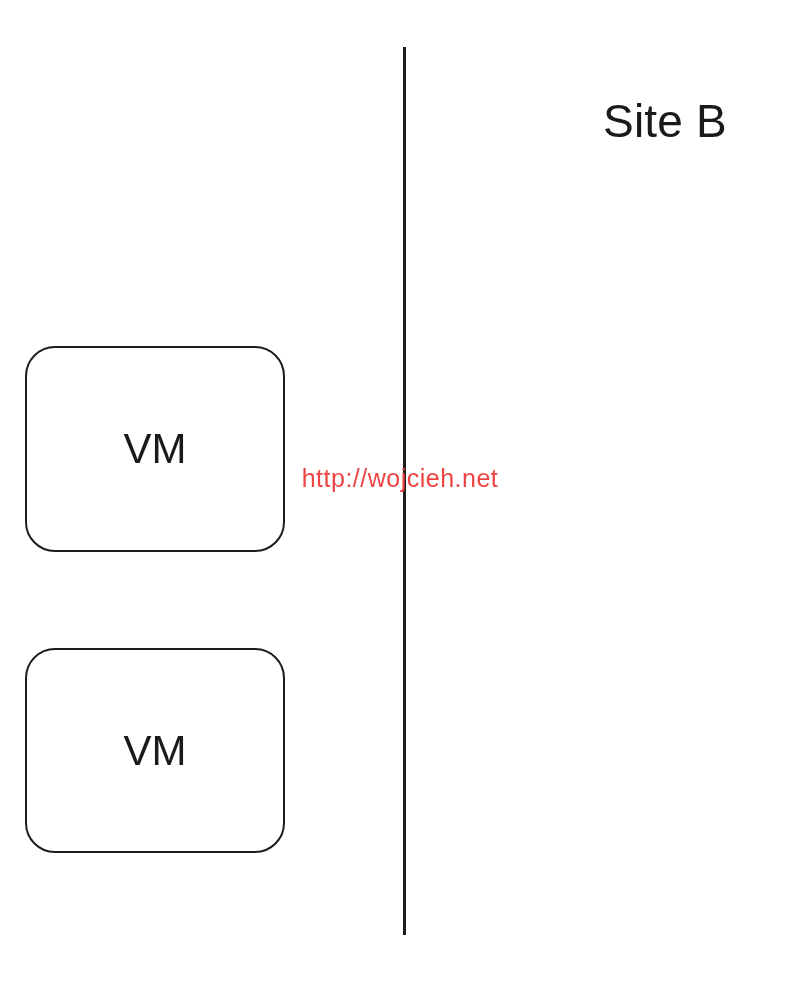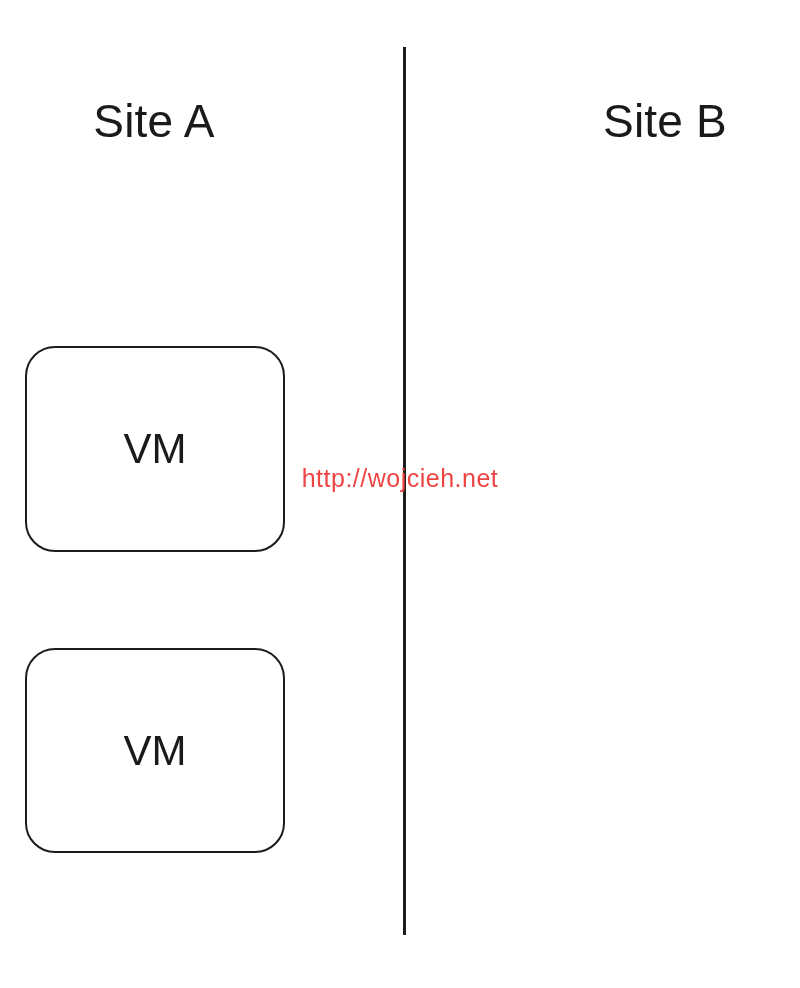--- a/index.html
+++ b/index.html
@@ -99,21 +99,20 @@
     white-space: nowrap;
     pointer-events: none;
     user-select: none;
   }
 </style>
 </head>
 <body>
 
 <div id="canvas">
 
-  <div id="site-a-label" class="site-label">Site A</div>
 
   <div id="site-b-label" class="site-label">Site B</div>
 
   <div id="divider"></div>
 
   <div id="vm-disk-box" class="vm-box">
     <div class="vm-box-line">VM</div>
   </div>
 
   <div id="vm-ram-box" class="vm-box">

